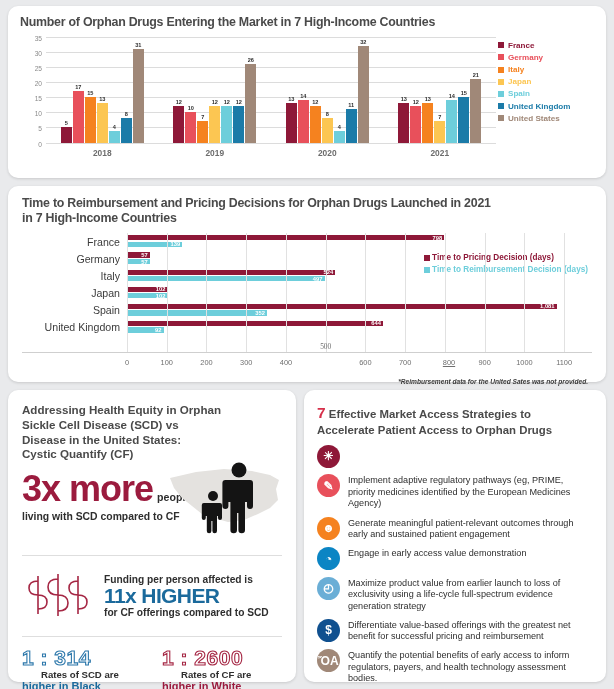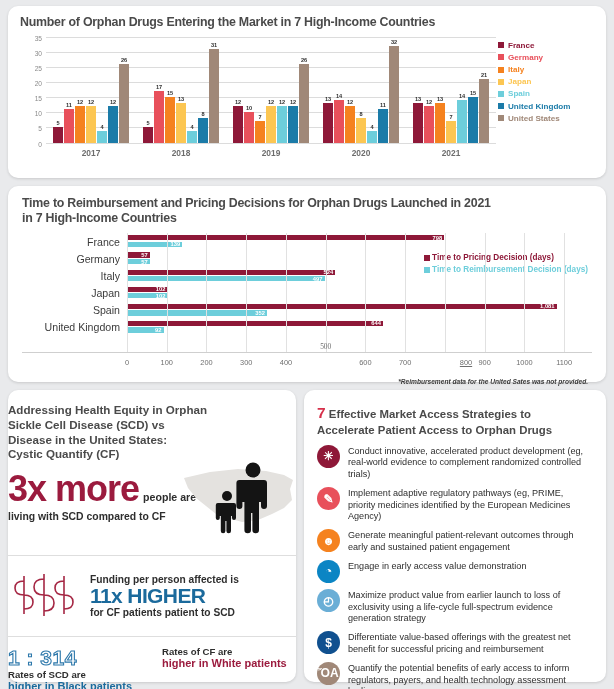--- a/index.html
+++ b/index.html
@@ -80,21 +80,21 @@
     display: flex; flex-direction: column; gap: 3px;
   }
   .c2-leg-row { display: flex; align-items: center; gap: 2px; }
   .c2-leg-sw { width: 6px; height: 6px; }
   .c2-leg-label { font-size: 8.2px; font-weight: bold; white-space: nowrap; }
   #c2-footnote {
     position: absolute; right: 4px; bottom: -2px;
     font-size: 6.6px; font-style: italic; font-weight: bold; color: #3b3b3b;
   }
   
-  #card-equity { left: 8px; top: 390px; width: 288px; height: 292px; padding: 13px 0; }
+  #card-equity { left: 8px; top: 390px; width: 288px; height: 292px; padding: 13px 14px; }
   #eq-title { font-size: 11.6px; font-weight: bold; color: #4a4a4a; line-height: 1.28; }
   #eq-block1 { position: relative; margin-top: 10px; min-height: 74px; }
   #eq-3x {
     font-size: 36px; font-weight: bold; color: #9b1b3e; letter-spacing: -1px;
     line-height: 0.95; display: inline-block; vertical-align: baseline;
   }
   #eq-3x-tail { font-size: 10.6px; font-weight: bold; color: #2e2e2e; margin-left: 4px; }
   #eq-3x-sub { font-size: 10.4px; font-weight: bold; color: #2e2e2e; margin-top: 4px; }
   #eq-usmap {
     position: absolute; right: -2px; top: -16px; width: 118px; height: 84px;
@@ -106,21 +106,21 @@
   #eq-11x { font-size: 21px; font-weight: bold; color: #1b6a9c; letter-spacing: -0.6px; line-height: 1.05; }
   #eq-fund-2 { font-size: 10.2px; font-weight: bold; color: #2e2e2e; }
   #eq-block3 { display: flex; gap: 20px; margin-top: 2px; }
   .eq-ratio-col { flex: 1; }
   .eq-ratio {
     font-size: 21px; font-weight: bold; letter-spacing: 0.5px; line-height: 1.1;
     color: #ffffff;
   }
   .eq-ratio.blue { -webkit-text-stroke: 1.1px #2d78ab; }
   .eq-ratio.red  { -webkit-text-stroke: 1.1px #a52744; }
-  .eq-rline1 { font-size: 9.6px; font-weight: bold; color: #2e2e2e; }
+  .eq-rline1 { font-size: 9.6px; font-weight: bold; color: #2e2e2e; margin-left: 19px; }
   .eq-rline2 { font-size: 11px; font-weight: bold; }
   .eq-rline2.blue { color: #1b6a9c; }
   .eq-rline2.red  { color: #9b1b3e; }
   
   #card-strat { left: 304px; top: 390px; width: 302px; height: 292px; padding: 13px 13px; }
   #st-title { font-size: 11.4px; font-weight: bold; color: #4a4a4a; line-height: 1.26; }
   #st-num { color: #d6304a; font-size: 15.5px; font-weight: bold; }
   #st-list { margin-top: 8px; display: flex; flex-direction: column; gap: 6.5px; }
   .st-item { display: flex; gap: 8px; align-items: flex-start; }
   .st-icon {
@@ -155,44 +155,20 @@
         <div class="c1-grid" style="top: 71.4286%;">
           <span class="c1-ytick">10</span>
         </div>
         <div class="c1-grid" style="top: 85.7143%;">
           <span class="c1-ytick">5</span>
         </div>
         <div class="c1-grid" style="top: 100%;">
           <span class="c1-ytick">0</span>
         </div>
         <div class="c1-groups">
-          <div class="c1-group">
-            <div class="c1-bar" style="height: 14.2857%; background: rgb(142, 24, 56);">
-              <span class="c1-val">5</span>
-            </div>
-            <div class="c1-bar" style="height: 31.4286%; background: rgb(232, 80, 91);">
-              <span class="c1-val">11</span>
-            </div>
-            <div class="c1-bar" style="height: 34.2857%; background: rgb(245, 130, 31);">
-              <span class="c1-val">12</span>
-            </div>
-            <div class="c1-bar" style="height: 34.2857%; background: rgb(252, 198, 82);">
-              <span class="c1-val">12</span>
-            </div>
-            <div class="c1-bar" style="height: 11.4286%; background: rgb(109, 206, 219);">
-              <span class="c1-val">4</span>
-            </div>
-            <div class="c1-bar" style="height: 34.2857%; background: rgb(27, 123, 168);">
-              <span class="c1-val">12</span>
-            </div>
-            <div class="c1-bar" style="height: 74.2857%; background: rgb(160, 136, 120);">
-              <span class="c1-val">26</span>
-            </div>
-            <div class="c1-xlabel">2017</div>
-          </div>
           <div class="c1-group">
             <div class="c1-bar" style="height: 14.2857%; background: rgb(142, 24, 56);">
               <span class="c1-val">5</span>
             </div>
             <div class="c1-bar" style="height: 48.5714%; background: rgb(232, 80, 91);">
               <span class="c1-val">17</span>
             </div>
             <div class="c1-bar" style="height: 42.8571%; background: rgb(245, 130, 31);">
               <span class="c1-val">15</span>
             </div>
@@ -412,21 +388,21 @@
       <div class="c2-xtick" style="left: 224.217px; bottom: 16px;">300</div>
       <div class="c2-vgrid" style="left: 263.957px; top: 0px; bottom: 30px;"></div>
       <div class="c2-xtick" style="left: 263.957px; bottom: 16px;">400</div>
       <div class="c2-vgrid" style="left: 303.696px; top: 0px; bottom: 30px;"></div>
       <div class="c2-xtick" style="left: 303.696px; bottom: 32px; font-family: Liberation Serif, serif;">500</div>
       <div class="c2-vgrid" style="left: 343.435px; top: 0px; bottom: 30px;"></div>
       <div class="c2-xtick" style="left: 343.435px; bottom: 16px;">600</div>
       <div class="c2-vgrid" style="left: 383.174px; top: 0px; bottom: 30px;"></div>
       <div class="c2-xtick" style="left: 383.174px; bottom: 16px;">700</div>
       <div class="c2-vgrid" style="left: 422.913px; top: 0px; bottom: 30px;"></div>
-      <div class="c2-xtick" style="left: 444px; bottom: 16px; text-decoration: underline;">800</div>
+      <div class="c2-xtick" style="left: 427px; bottom: 16px; text-decoration: underline;">800</div>
       <div class="c2-vgrid" style="left: 462.652px; top: 0px; bottom: 30px;"></div>
       <div class="c2-xtick" style="left: 462.652px; bottom: 16px;">900</div>
       <div class="c2-vgrid" style="left: 502.391px; top: 0px; bottom: 30px;"></div>
       <div class="c2-xtick" style="left: 502.391px; bottom: 16px;">1000</div>
       <div class="c2-vgrid" style="left: 542.13px; top: 0px; bottom: 30px;"></div>
       <div class="c2-xtick" style="left: 542.13px; bottom: 16px;">1100</div>
       <div class="c2-axis-line" style="bottom: 30px;"></div>
     </div>
 </div>
 
@@ -458,49 +434,49 @@
     <svg id="eq-money" viewBox="0 0 72 62">
       <g fill="none" stroke="#a52744" stroke-width="1.6">
         <path d="M16 16 q-9 0 -9 7 t9 7 q9 0 9 7 t-9 7 M16 11 v38"></path>
         <path d="M36 14 q-10 0 -10 8 t10 8 q10 0 10 8 t-10 8 M36 9 v42"></path>
         <path d="M56 16 q-9 0 -9 7 t9 7 q9 0 9 7 t-9 7 M56 11 v38"></path>
       </g>
     </svg>
     <div>
       <div id="eq-fund-1">Funding per person affected is</div>
       <div id="eq-11x">11x HIGHER</div>
-      <div id="eq-fund-2">for CF patients patient to SCD</div>
+      <div id="eq-fund-2">for CF offerings compared to SCD</div>
     </div>
   </div>
 
   <div class="eq-div"></div>
 
   <div id="eq-block3">
     <div class="eq-ratio-col">
       <div class="eq-ratio blue">1 : 314</div>
       <div class="eq-rline1">Rates of SCD are</div>
       <div class="eq-rline2 blue">higher in Black patients</div>
     </div>
     <div class="eq-ratio-col">
+      <div class="eq-ratio red">1 : 2600</div>
       <div class="eq-rline1">Rates of CF are</div>
       <div class="eq-rline2 red">higher in White patients</div>
     </div>
   </div>
 </div>
 
 <div class="card" id="card-strat">
   <div id="st-title">
     <span id="st-num">7</span>
     <span>Effective Market Access Strategies to</span>
     <div>Accelerate Patient Access to Orphan Drugs</div>
   </div>
   <div id="st-list">
       <div class="st-item">
         <div class="st-icon" style="background: rgb(142, 24, 56);">☀</div>
-        <div class="st-text">Conduct innovative, accelerated product development (eg, real-world evidence to complement randomized controlled trials)</div>
       </div>
       <div class="st-item">
         <div class="st-icon" style="background: rgb(232, 80, 91);">✎</div>
         <div class="st-text">Implement adaptive regulatory pathways (eg, PRIME, priority medicines identified by the European Medicines Agency)</div>
       </div>
       <div class="st-item">
         <div class="st-icon" style="background: rgb(245, 130, 31);">☻</div>
         <div class="st-text">Generate meaningful patient-relevant outcomes through early and sustained patient engagement</div>
       </div>
       <div class="st-item">

